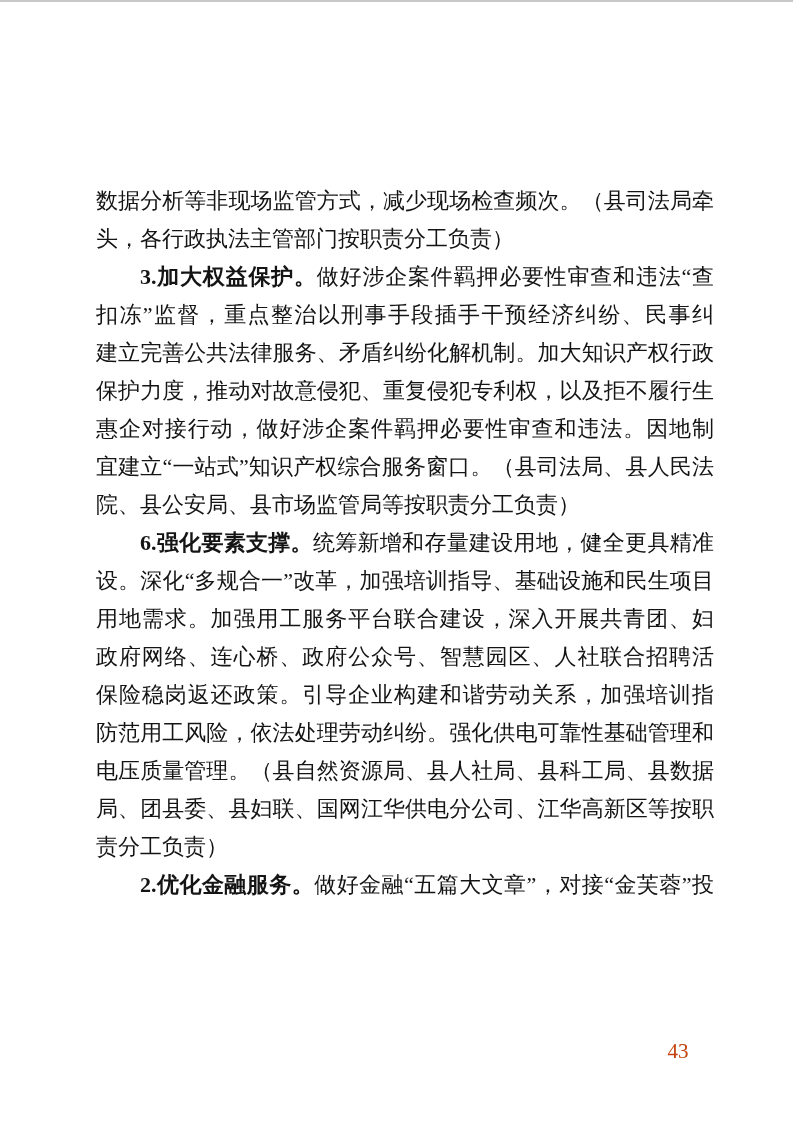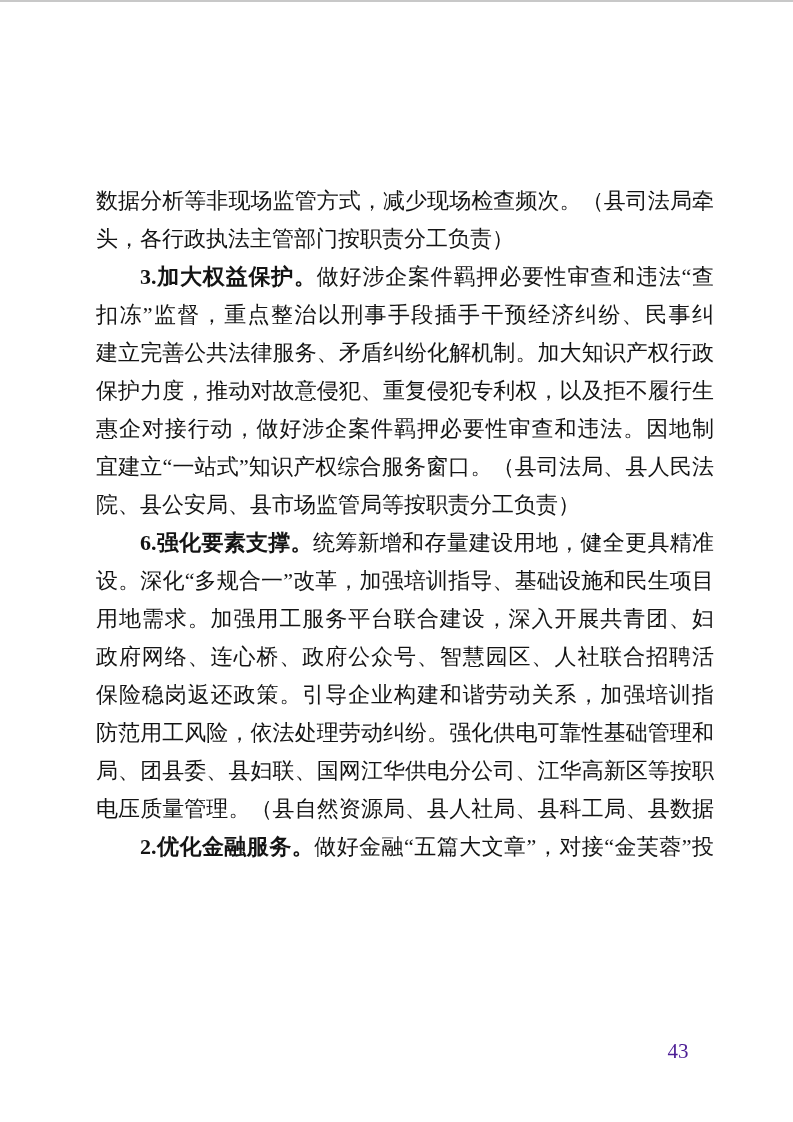--- a/index.html
+++ b/index.html
@@ -50,21 +50,21 @@
   }
   .pageno {
     position: absolute;
     left: 650px;
     top: 1036px;
     width: 56px;
     height: 30px;
     line-height: 30px;
     text-align: center;
     font-size: 21px;
-    color: #4c1d95;
+    color: #c2410c;
   }
 </style>
 </head>
 <body>
 
 <div class="sheet">
   <div class="scan-edge"></div>
   <div class="content">
       <div class="line"><span>数据分析等非现场监管方式，减少现场检查频次。（县司法局牵</span></div>
       <div class="line end"><span>头，各行政执法主管部门按职责分工负责）</span></div>
@@ -74,18 +74,19 @@
       <div class="line"><span>保护力度，推动对故意侵犯、重复侵犯专利权，以及拒不履行生</span></div>
       <div class="line"><span>惠企对接行动，做好涉企案件羁押必要性审查和违法。因地制</span></div>
       <div class="line"><span>宜建立“一站式”知识产权综合服务窗口。（县司法局、县人民法</span></div>
       <div class="line end"><span>院、县公安局、县市场监管局等按职责分工负责）</span></div>
       <div class="line indent"><span class="b">6.强化要素支撑。</span><span>统筹新增和存量建设用地，健全更具精准</span></div>
       <div class="line"><span>设。深化“多规合一”改革，加强培训指导、基础设施和民生项目</span></div>
       <div class="line"><span>用地需求。加强用工服务平台联合建设，深入开展共青团、妇联、</span></div>
       <div class="line"><span>政府网络、连心桥、政府公众号、智慧园区、人社联合招聘活动，</span></div>
       <div class="line"><span>保险稳岗返还政策。引导企业构建和谐劳动关系，加强培训指导，</span></div>
       <div class="line"><span>防范用工风险，依法处理劳动纠纷。强化供电可靠性基础管理和</span></div>
+      <div class="line"><span>电压质量管理。（县自然资源局、县人社局、县科工局、县数据</span></div>
       <div class="line"><span>局、团县委、县妇联、国网江华供电分公司、江华高新区等按职</span></div>
-      <div class="line"><span>电压质量管理。（县自然资源局、县人社局、县科工局、县数据</span></div>
+      <div class="line end"><span>责分工负责）</span></div>
       <div class="line indent"><span class="b">2.优化金融服务。</span><span>做好金融“五篇大文章”，对接“金芙蓉”投</span></div>
     </div>
   <div class="pageno">43</div>
 </div>
 
 </body></html>

